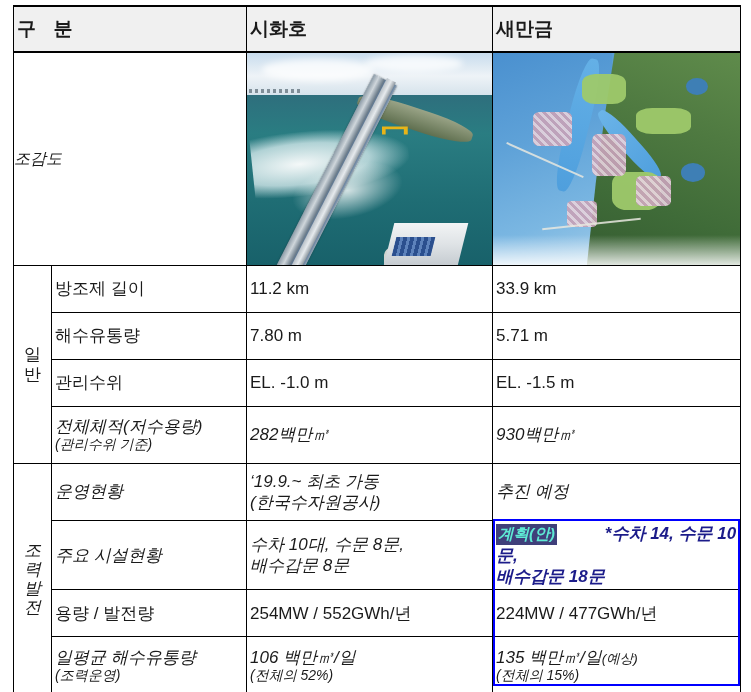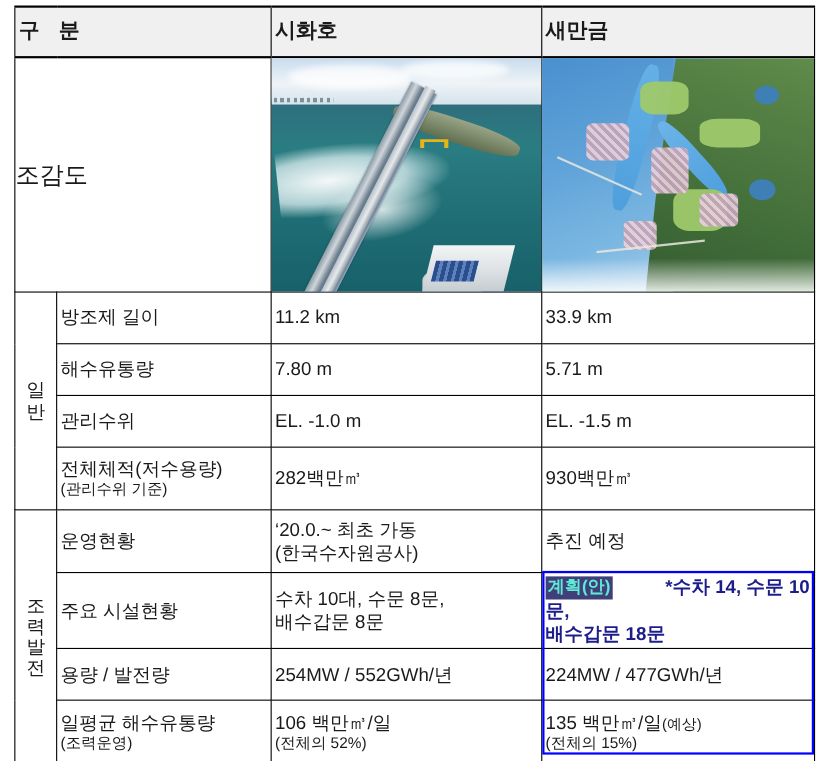--- a/index.html
+++ b/index.html
@@ -44,21 +44,21 @@
     border-bottom:2px solid #000;
   }
   .gubun{letter-spacing:.32em;}
 
   
   .sep-left{border-left:3px double #000;}
   .sec-bot{border-bottom:2px solid #000;}
 
   
   tr.imgrow td{height:212px;padding:0;}
-  tr.imgrow td.lbl{font-size:22px;}
+  tr.imgrow td.lbl{font-size:16px;font-style:italic;}
   .photo{width:100%;height:212px;display:block;position:relative;overflow:hidden;}
 
   
   .ph-sihwa{
     background:
       linear-gradient(180deg,#cfe0ee 0%,#e2ecf4 11%,#b9cfdd 17%,#2e6f7d 20%,#2a7d82 38%,#1f6d74 70%,#18616a 100%);
   }
   .ph-sihwa .horizon{
     position:absolute;left:0;top:0;width:100%;height:20%;
     background:linear-gradient(180deg,#c8dced 0%,#eef3f7 55%,#d6e3ec 100%);
@@ -162,21 +162,21 @@
   
   td.vert{
     font-size:18px;
     letter-spacing:0;
     padding:0;
   }
   .vstack{display:flex;flex-direction:column;align-items:center;justify-content:center;line-height:1.12;}
 
   
   tr.datarow td{height:42px;}
-  tr.tall td{height:52px;}
+  tr.tall td{height:52px;font-style:italic;}
   .sub{font-size:14px;display:block;margin-top:-1px;}
   .inline-sub{font-size:13.5px;}
 
   
   .badge{
     display:inline-block;
     background:#3f3f7a;
     color:#5eead4;
     font-weight:bold;
     font-size:15.5px;
@@ -297,21 +297,21 @@
         <td class="vert" rowspan="4">
           <div class="vstack">
             <span>조</span>
             <span>력</span>
             <span>발</span>
             <span>전</span>
           </div>
         </td>
         <td>운영현황</td>
         <td class="sep-left">
-          <span>‘20.0.~ 최초 가동</span>
+          <span>‘19.9.~ 최초 가동</span>
           <span style="display:block">(한국수자원공사)</span>
         </td>
         <td>추진 예정</td>
       </tr>
 
       <tr class="tall">
         <td>주요 시설현황</td>
         <td class="sep-left">
           <span>수차 10대, 수문 8문,</span>
           <span style="display:block">배수갑문 8문</span>

